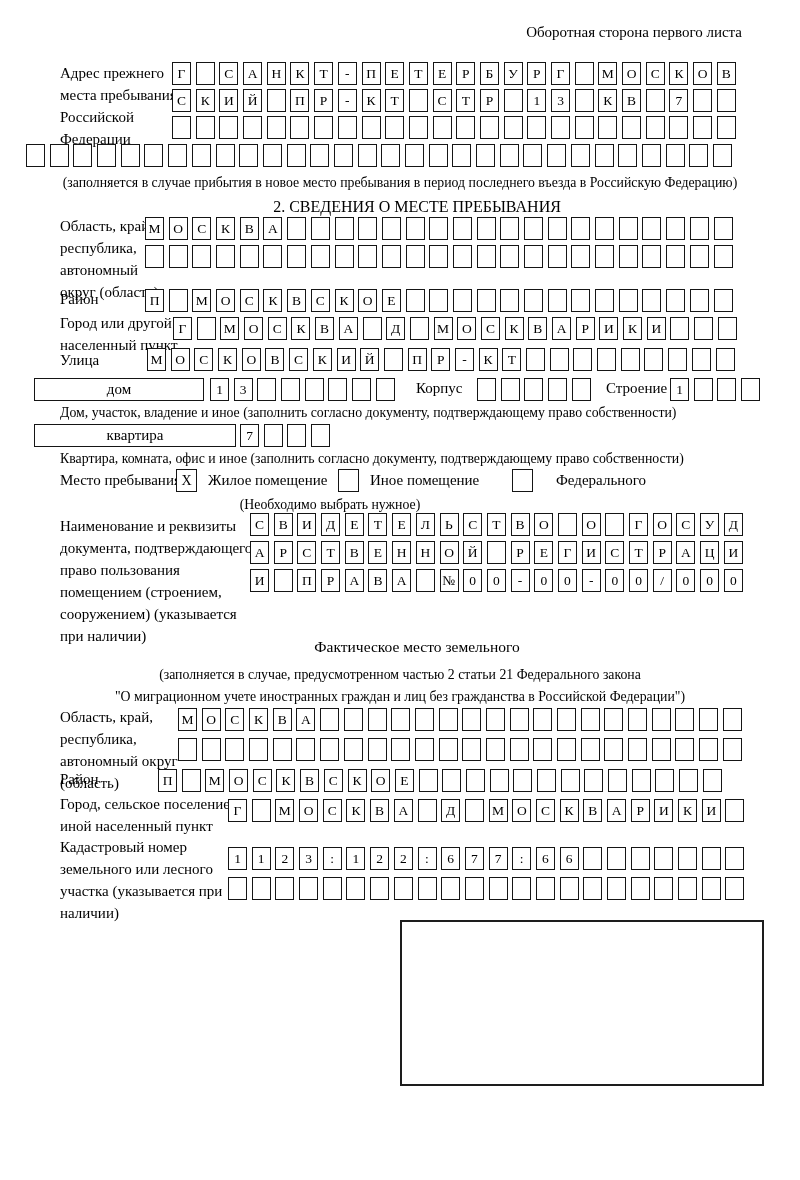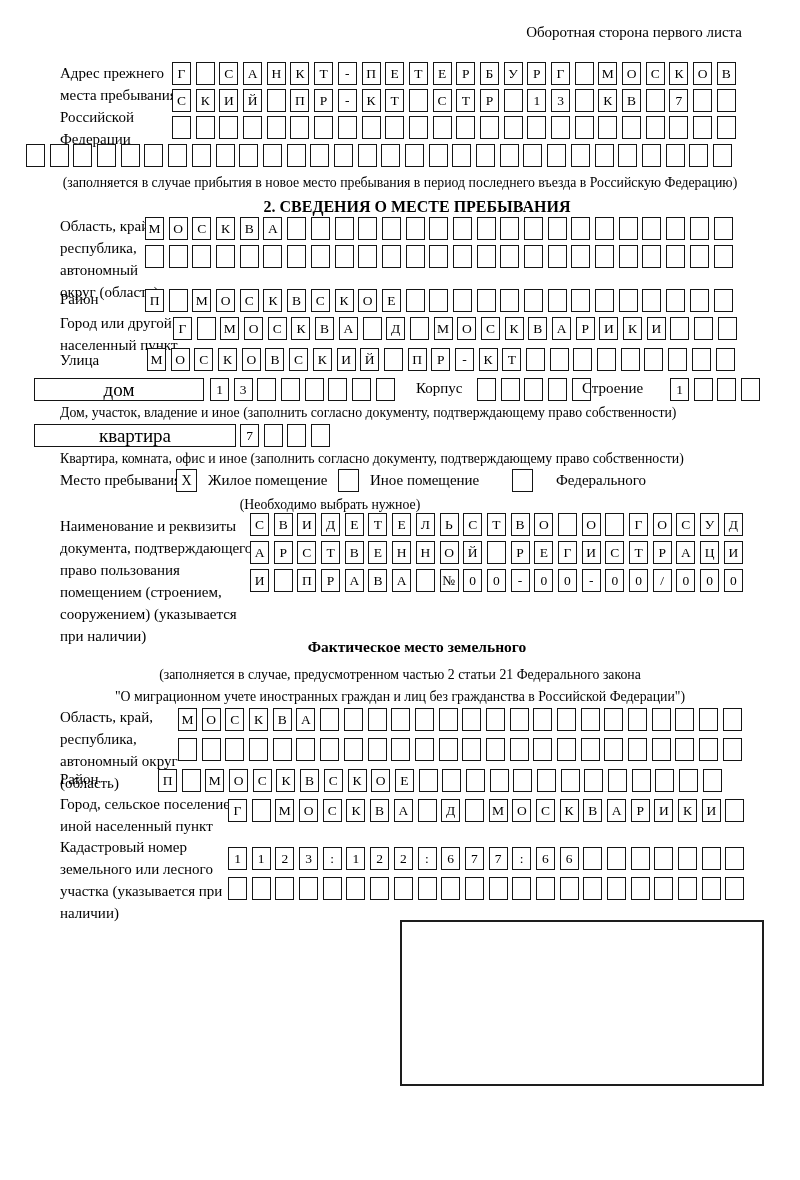--- a/index.html
+++ b/index.html
@@ -5,23 +5,23 @@
   html,body{margin:0;padding:0;background:#fff;}
   .page{position:relative;width:800px;height:1180px;background:#fff;overflow:hidden;
         font-family:"Liberation Serif","DejaVu Serif",serif;color:#000;}
   .hdr{position:absolute;top:24px;right:58px;font-size:15px;}
   .lbl{position:absolute;font-size:15px;line-height:22px;}
   .row{position:absolute;display:flex;gap:4.7px;}
   .cell{width:17px;height:21px;border:1.6px solid #151515;display:flex;align-items:center;
         justify-content:center;font-size:13.5px;flex:none;background:#fff;}
   .note{position:absolute;font-size:13.8px;line-height:21px;}
   .center{left:0;right:0;text-align:center;}
-  .title{position:absolute;left:0;right:0;text-align:center;font-weight:bold;font-size:16px;padding-left:34px;}
+  .title{position:absolute;left:0;right:0;text-align:center;font-weight:normal;font-size:16px;padding-left:34px;}
   .wbox{position:absolute;border:1.6px solid #151515;display:flex;align-items:center;
-        justify-content:center;font-size:19px;height:21px;background:#fff;}
+        justify-content:center;font-size:15px;height:21px;background:#fff;}
   .cbox{position:absolute;width:19px;height:21px;border:1.6px solid #151515;display:flex;
         align-items:center;justify-content:center;font-size:14px;background:#fff;}
   .inl{position:absolute;font-size:15px;}
   .stamp{position:absolute;border:2px solid #1d1d1d;background:#fff;}
 </style>
 </head>
 <body>
 
 <div class="page">
 
@@ -296,21 +296,21 @@
       <span class="cell"></span>
     </div>
   <div class="inl" style="left:416px;top:380px">Корпус</div>
   <div class="row" style="left:477px;top:378px">
       <span class="cell"></span>
       <span class="cell"></span>
       <span class="cell"></span>
       <span class="cell"></span>
       <span class="cell"></span>
     </div>
-  <div class="inl" style="left:582px;top:380px">Строение</div>
+  <div class="inl" style="left:606px;top:380px">Строение</div>
   <div class="row" style="left:670px;top:378px">
       <span class="cell">1</span>
       <span class="cell"></span>
       <span class="cell"></span>
       <span class="cell"></span>
     </div>
   <div class="note" style="left:60px;top:402px">Дом, участок, владение и иное (заполнить согласно документу, подтверждающему право собственности)</div>
 
   <div class="wbox" style="left:34px;top:424px;width:200px">квартира</div>
   <div class="row" style="left:240px;top:424px">

